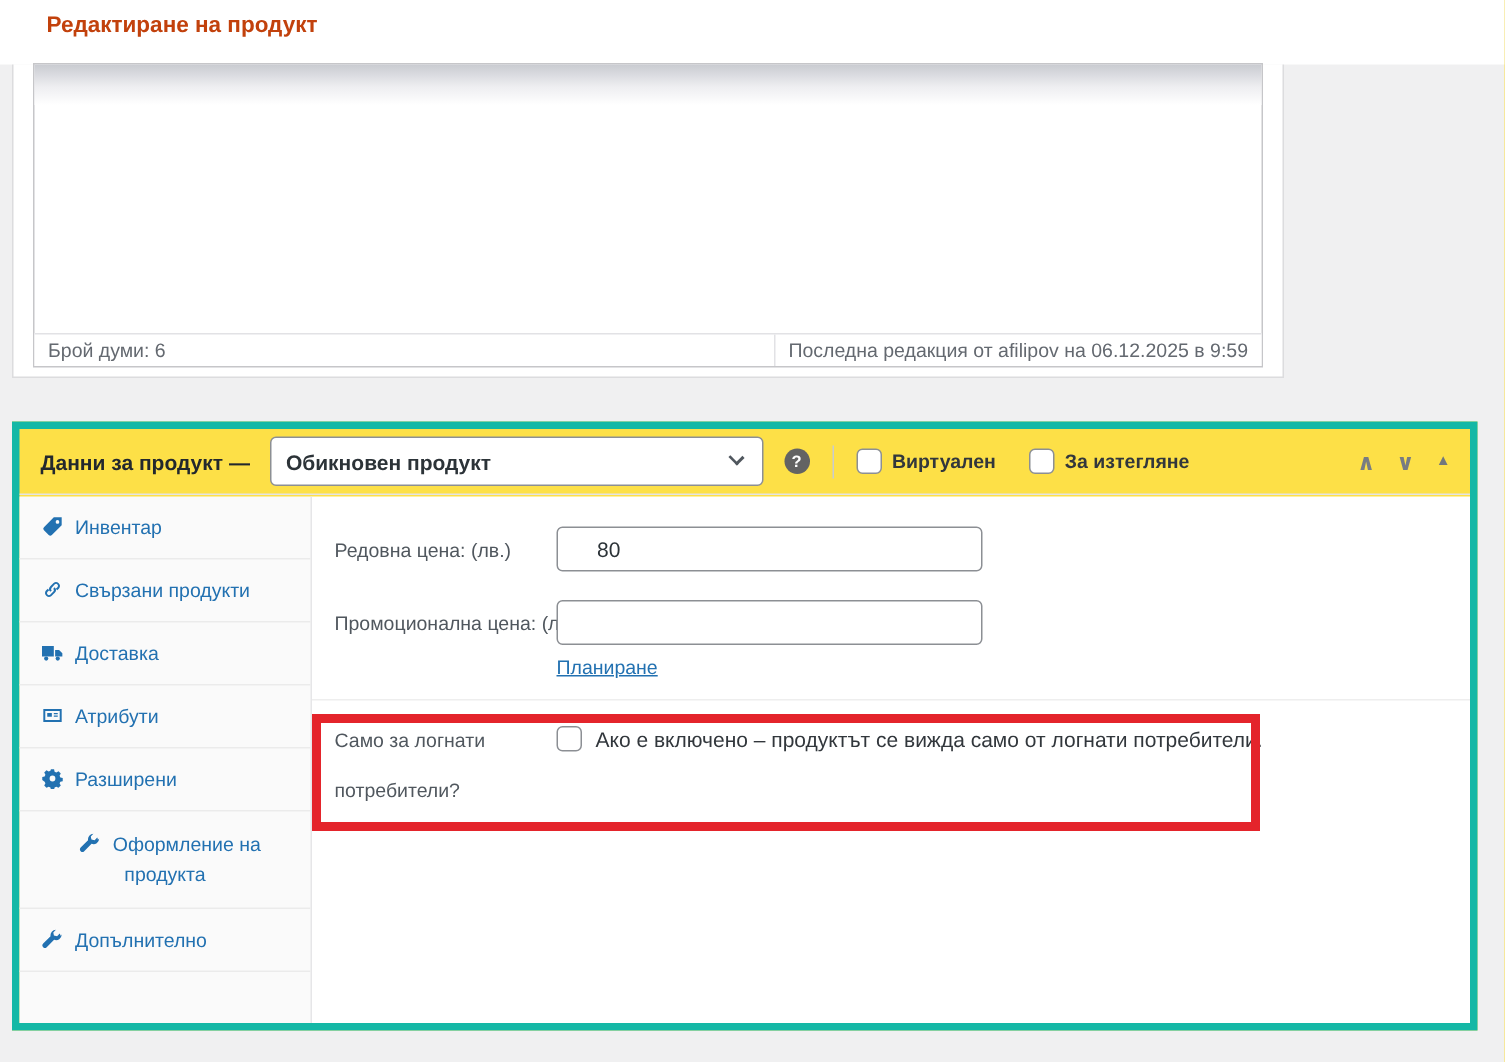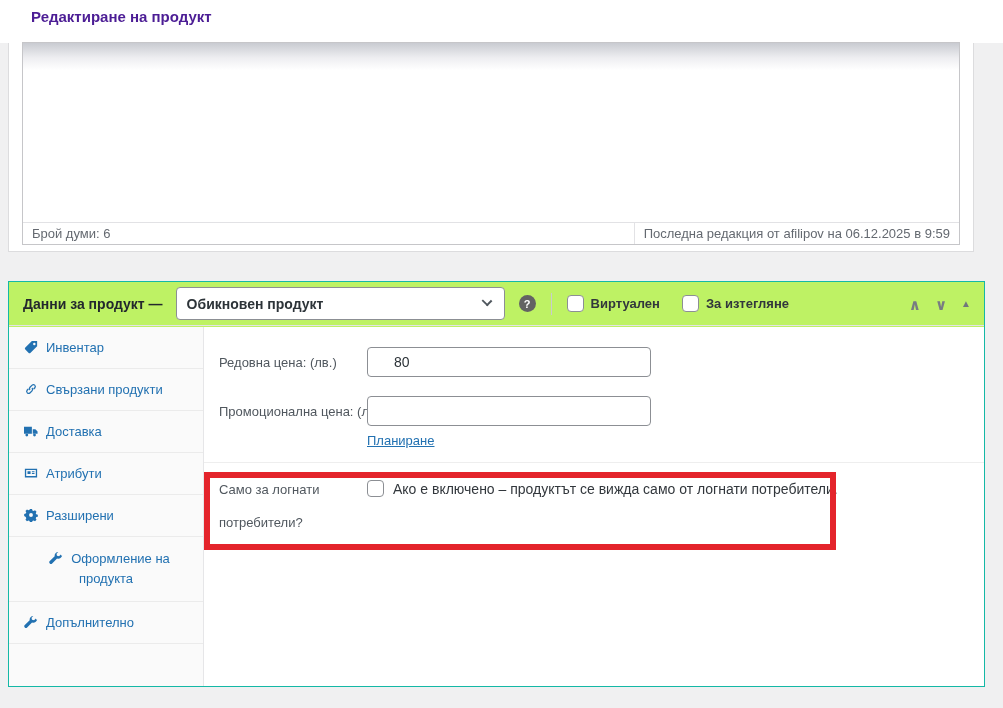--- a/index.html
+++ b/index.html
@@ -12,25 +12,25 @@
     font-size: 13px;
     color: #3c434a;
   }
   
   .top-bar {
     position: absolute; left:0; top:0; width:1003px; height:43px;
     background:#fff;
   }
   .page-title {
     position:absolute; left:31px; top:8px;
-    font-size:15px; font-weight:700; color:#4c1d95;
+    font-size:15px; font-weight:700; color:#c2410c;
   }
   
   .editor-box {
-    position:absolute; left:8px; top:43px; width:966px; height:209px;
+    position:absolute; left:8px; top:43px; width:848px; height:209px;
     background:#fff; border:1px solid #dcdcde; border-top:none;
   }
   .mce-wrap {
     position:absolute; left:13px; right:13px; top:-1px; bottom:6px;
     border:1px solid #c6c6c9; background:#fff;
   }
   .mce-shadow {
     height:27px;
     background:linear-gradient(to bottom, #c9cbd1 0%, #eeeef1 55%, #ffffff 100%);
   }
@@ -38,21 +38,21 @@
     position:absolute; left:0; right:0; bottom:0; height:22px;
     border-top:1px solid #e2e2e5; background:#fff;
     display:flex; justify-content:space-between; align-items:stretch;
     font-size:13px; color:#646970;
   }
   .mce-status .cell { display:flex; align-items:center; padding:0 9px; }
   .mce-status .cell.right { border-left:1px solid #e2e2e5;text-align:center; }
   
   .metabox {
     position:absolute; left:8px; top:281px; width:977px; height:406px;
-    background:#bef264; border:1px solid #14b8a6;
+    background:#fde047; border:5px solid #14b8a6;
   }
   .pd-header {
     position:relative; height:44px; border-bottom:1px solid #e3e3e6;
     display:flex; align-items:center; padding-left:14px;
   }
   .pd-title { font-size:14px; font-weight:700; color:#23282d; white-space:nowrap; }
   .type-select {
     position:relative; margin-left:13px; width:329px; height:33px;
     border:1px solid #8c8f94; border-radius:4px; background:#fff;
     display:flex; align-items:center; padding:0 30px 0 10px;

